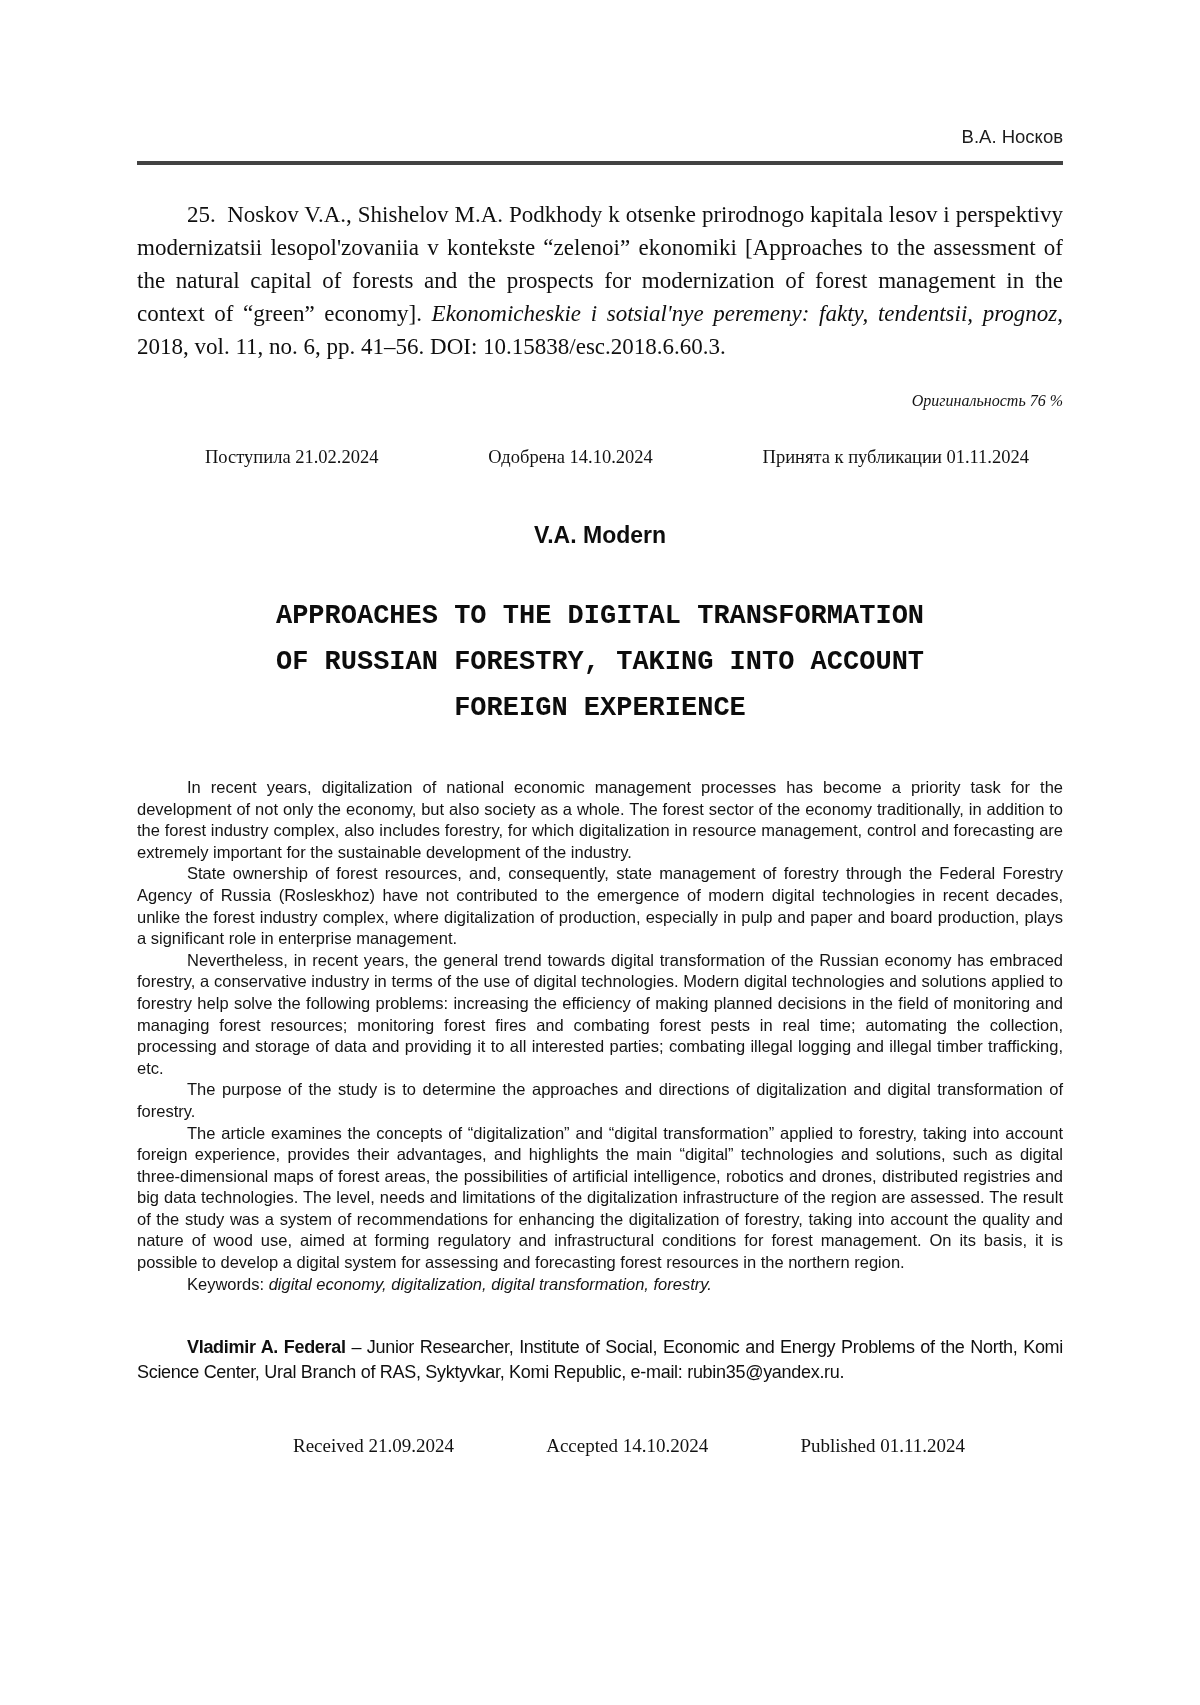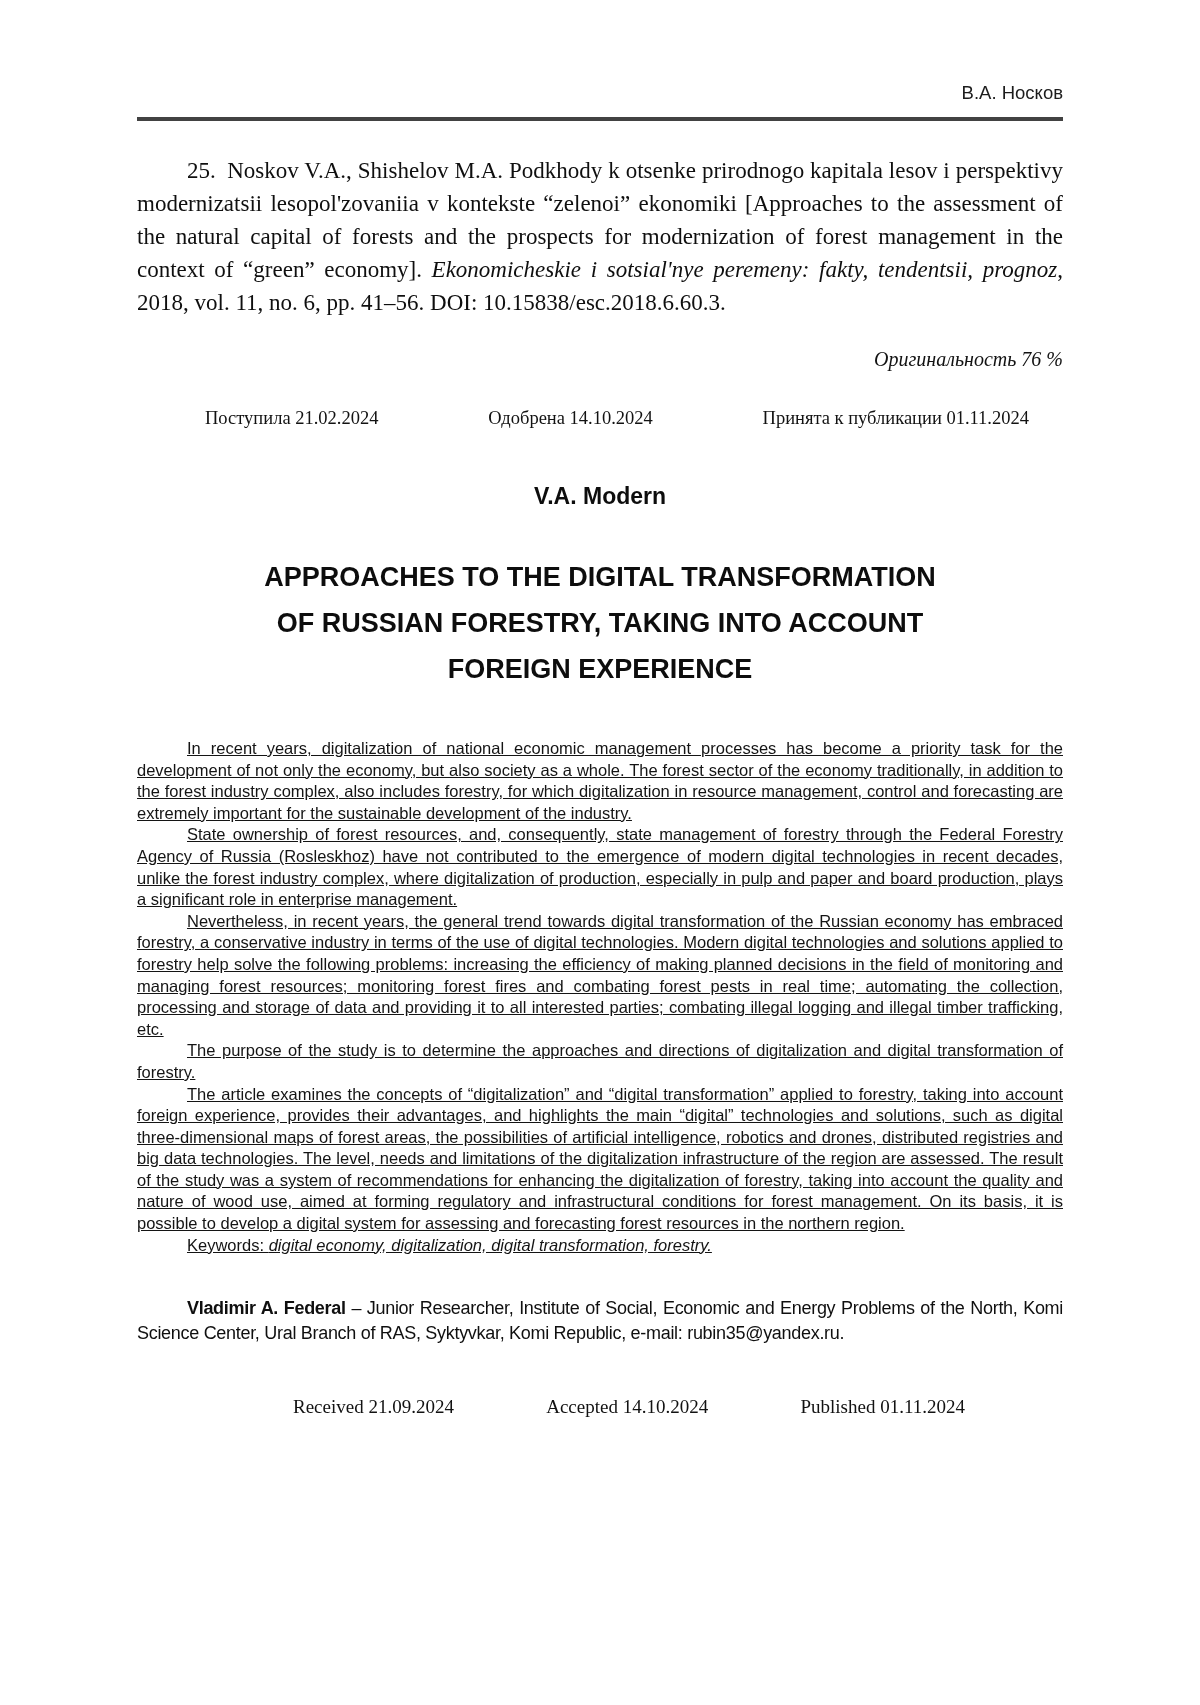--- a/index.html
+++ b/index.html
@@ -2,21 +2,21 @@
 <html lang="en"><head>
 <meta charset="utf-8">
 <style>
   * { margin:0; padding:0; box-sizing:border-box; }
   html,body { background:#ffffff; }
   body {
     width:1200px; height:1705px;
     font-family:"Liberation Sans", sans-serif;
     color:#121212;
   }
-  .page { position:relative; width:1200px; height:1494px; background:#ffffff; overflow:hidden; }
+  .page { position:relative; width:1200px; height:1494px; background:#ffffff; overflow:hidden;margin-top:44px; }
   .content { position:absolute; left:137px; top:0; width:926px; }
 
   .running-head {
     padding-top:82px;
     text-align:right;
     font-size:18.5px;
     color:#1c1c1c;
   }
   .head-rule {
     margin-top:13px;
@@ -34,21 +34,21 @@
     text-indent:50px;
     color:#0f0f0f;
   }
   .reference .it { font-style:italic; }
 
   .originality {
     margin-top:29px;
     text-align:right;
     font-family:"Liberation Serif", serif;
     font-style:italic;
-    font-size:20px;
+    font-size:16px;
     color:#121212;
   }
 
   .dates-row {
     display:flex;
     justify-content:space-between;
     font-family:"Liberation Serif", serif;
     color:#121212;
   }
   .dates-ru {
@@ -69,31 +69,32 @@
     font-size:23px;
     color:#0d0d0d;
   }
 
   .title {
     margin-top:44px;
     text-align:center;
     font-weight:bold;
     font-size:27px;
     color:#0d0d0d;
+    font-family:Liberation Mono, monospace;
   }
   .title .line { line-height:46px; }
 
   .abstract {
     margin-top:46px;
     font-size:16.5px;
     line-height:21.6px;
     text-align:justify;
     color:#141414;
   }
-  .abstract p { text-indent:50px;text-decoration:underline; }
+  .abstract p { text-indent:50px; }
   .keywords { text-indent:50px; }
   .keywords .kw-it { font-style:italic; }
 
   .author-info {
     margin-top:40px;
     font-size:18px;
     line-height:25px;
     text-align:justify;
     text-indent:50px;
     letter-spacing:-0.3px;

